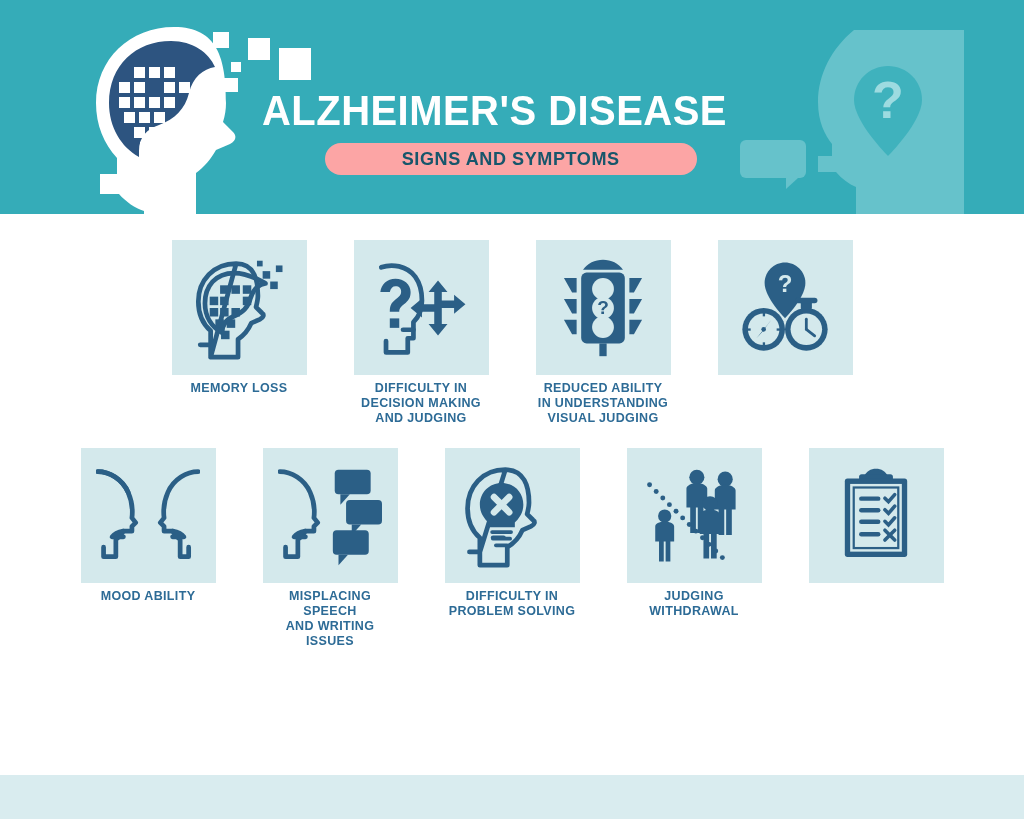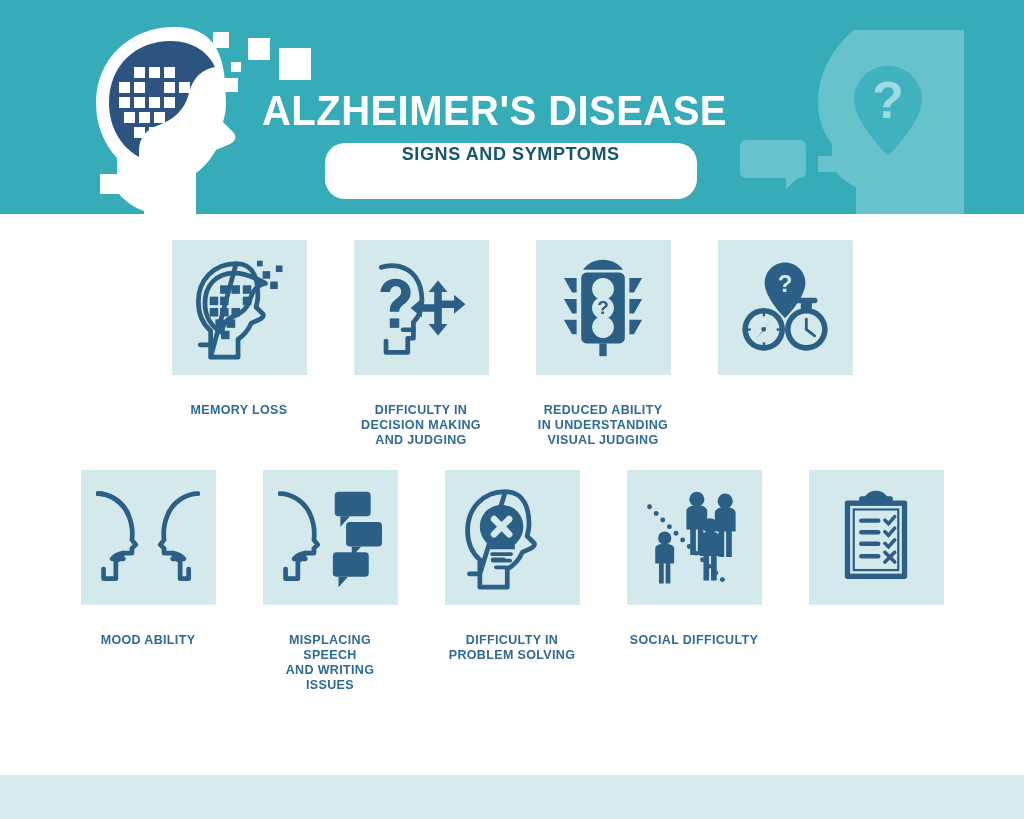--- a/index.html
+++ b/index.html
@@ -38,41 +38,41 @@
   .title{
     position:absolute;left:262px;top:86px;
     font-size:43px;font-weight:bold;color:#ffffff;
     letter-spacing:0.5px;
     font-family:"Liberation Sans Narrow","Liberation Sans",sans-serif;
     transform:scaleX(0.93);transform-origin:left center;
     white-space:nowrap;
   }
   .badge{
     position:absolute;left:325px;top:143px;
-    width:372px;height:56px;border-radius:20px;
-    background:#ffffff;
-    display:flex;align-items:flex-start;justify-content:center;
+    width:372px;height:32px;border-radius:20px;
+    background:#fca5a5;
+    display:flex;align-items:center;justify-content:center;
   }
   .badge span{
     font-size:19px;font-weight:bold;color:#17566b;letter-spacing:0.6px;
     font-family:"Liberation Sans Narrow","Liberation Sans",sans-serif;
     transform:scaleX(0.95);
   }
 
   
   .grid{position:absolute;left:0;top:240px;width:1024px;}
   .row{display:flex;justify-content:center;gap:47px;margin-bottom:22px;}
   .cell{width:135px;display:flex;flex-direction:column;align-items:center;}
   .tile{
     width:135px;height:135px;background:#d4e9ec;
     display:flex;align-items:center;justify-content:center;
   }
   .tile svg{display:block;}
   .label{
-    margin-top:28px;text-align:center;
+    margin-top:6px;text-align:center;
     font-size:12.5px;font-weight:bold;color:#2d6b96;
     letter-spacing:0.35px;line-height:15px;
     font-family:"Liberation Sans Narrow","Liberation Sans",sans-serif;
     white-space:pre-line;
   }
 
   
   .footer{
     position:absolute;left:0;top:775px;width:1024px;height:44px;
     background:#d9ecef;
@@ -353,21 +353,21 @@
                 <circle cx="43" cy="57" r="2.6"></circle>
               <circle cx="50" cy="64" r="2.6"></circle>
                 <circle cx="57" cy="71" r="2.6"></circle>
               <circle cx="64" cy="78" r="2.6"></circle>
                 <circle cx="71" cy="85" r="2.6"></circle>
               <circle cx="78" cy="92" r="2.6"></circle>
                 <circle cx="85" cy="99" r="2.6"></circle>
             </g>
           </svg>
         </div>
-        <div class="label">SOCIAL DIFFICULTY</div>
+        <div class="label">JUDGING WITHDRAWAL</div>
       </div>
 
       <div class="cell">
         <div class="tile">
           <svg viewBox="0 0 110 110" width="98" height="98" aria-hidden="true">
             <g fill="#2b5f86">
               <path d="M42 10 c2 -5 7 -8 13 -8 s11 3 13 8 h-26 z"></path>
               <rect x="36" y="8" width="38" height="8" rx="3"></rect>
               <rect x="20" y="13" width="70" height="88" rx="3"></rect>
             </g>

